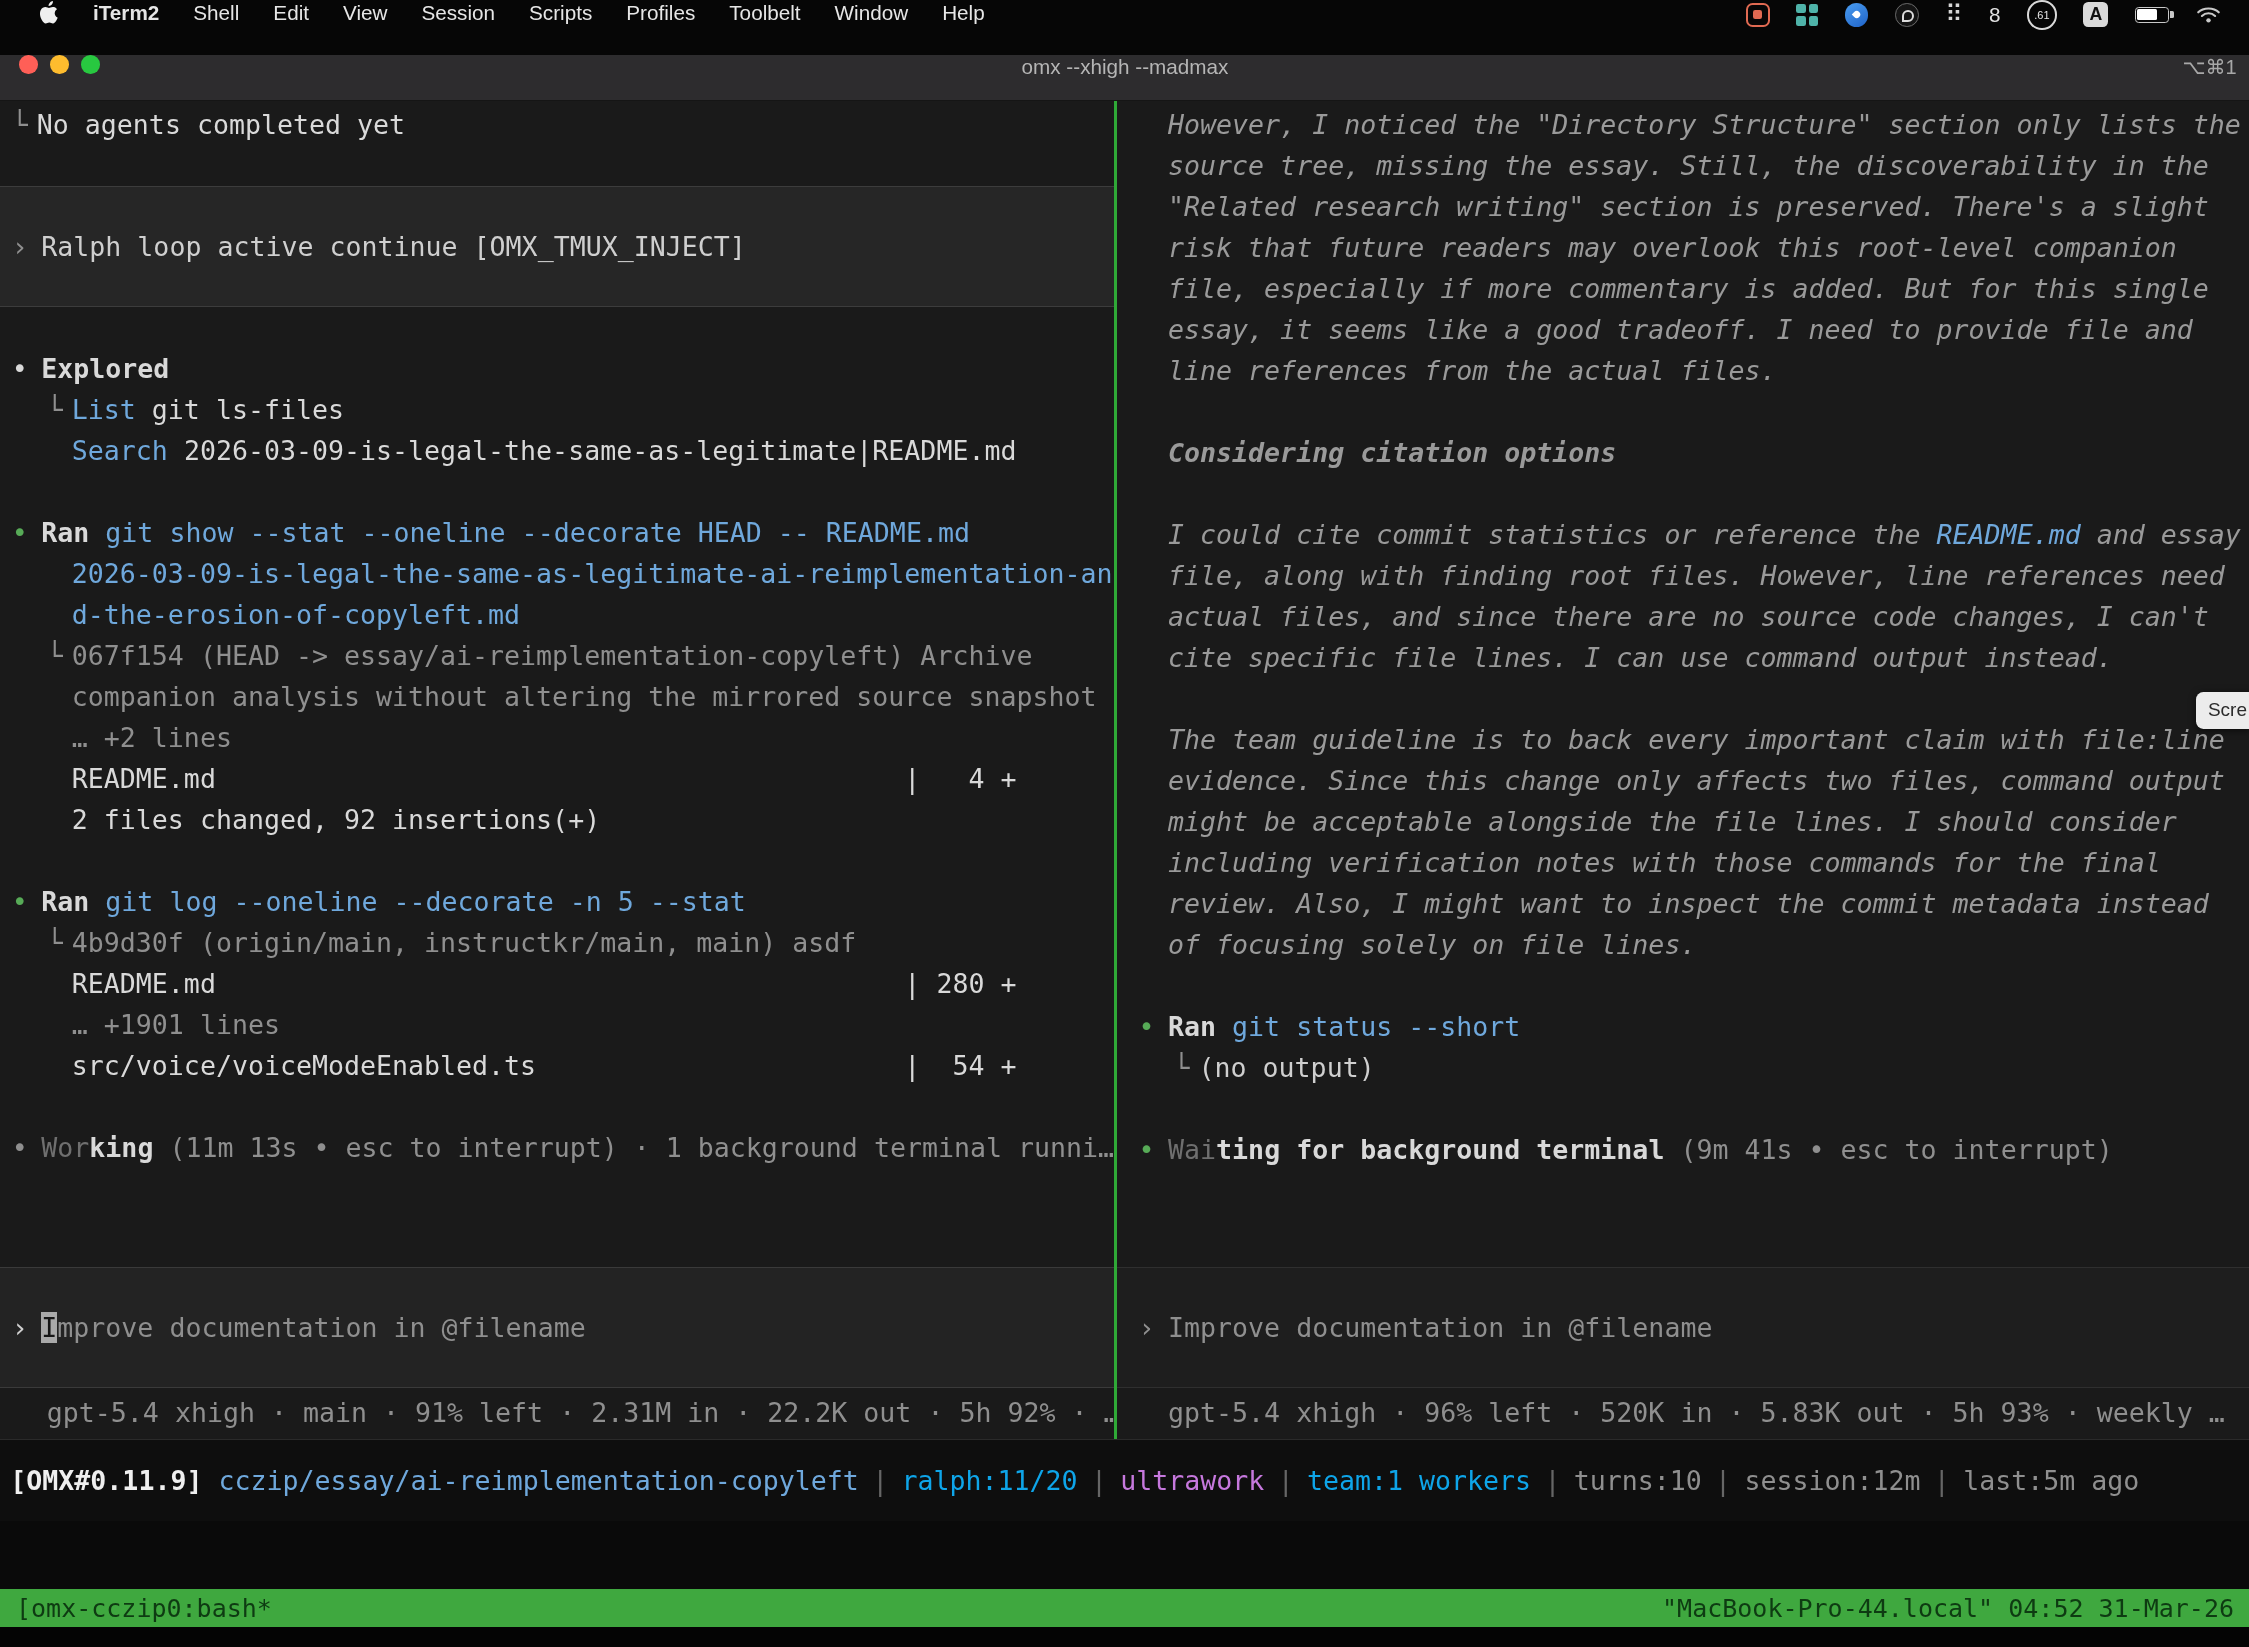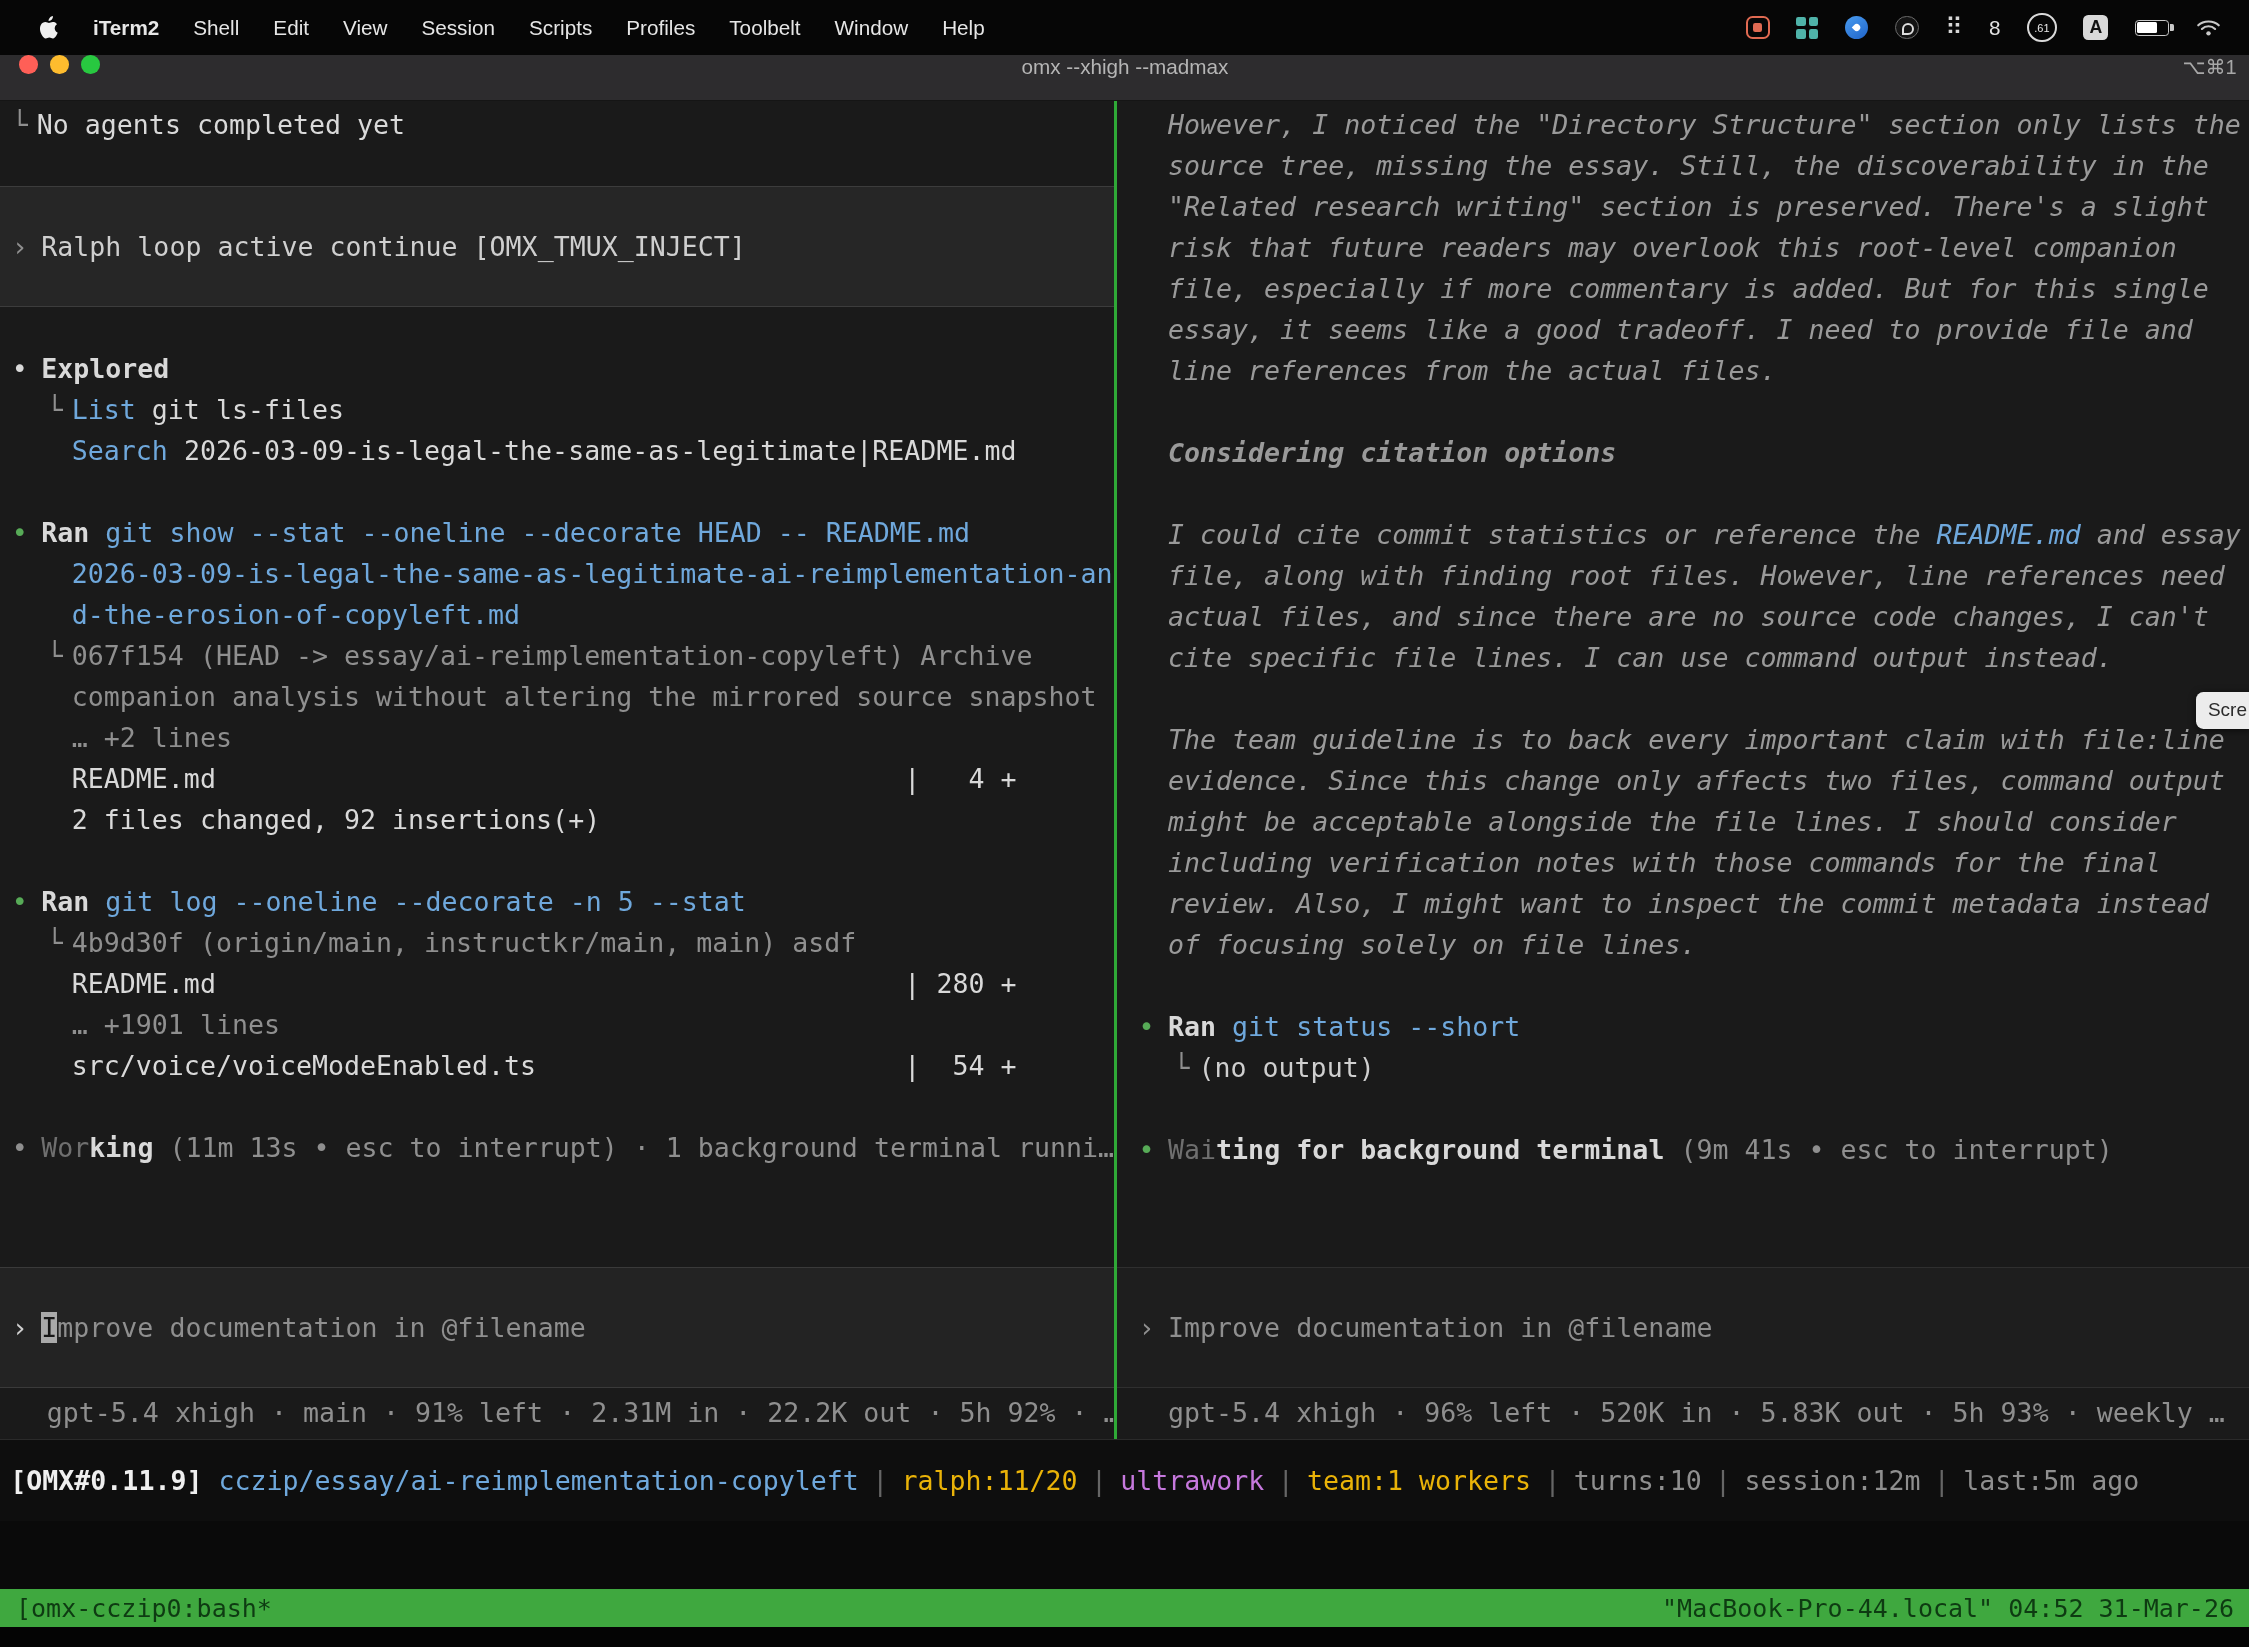--- a/index.html
+++ b/index.html
@@ -1,21 +1,21 @@
 <!DOCTYPE html>
 <html style="font-size:11.8px"><head>
 <meta charset="utf-8">
 <style>
 *{margin:0;padding:0;box-sizing:border-box}
 html,body{width:2250px;height:1648px}
 body{background:#000;font-family:"DejaVu Sans Mono","Liberation Mono",monospace;overflow:hidden}
 .screen{width:2250px;height:1648px;display:flex;flex-direction:column;background:#000}
 
 
-.menubar{height:55px;flex:none;background:#060606;display:flex;align-items:center;padding:0 29.5px 0 37px;color:#e6e6e6;font-family:"Liberation Sans","DejaVu Sans",sans-serif;font-size:20.7px}
+.menubar{height:55px;flex:none;background:#060606;display:flex;align-items:flex-start;padding:0 29.5px 0 37px;color:#e6e6e6;font-family:"Liberation Sans","DejaVu Sans",sans-serif;font-size:20.7px}
 .menu-left{display:flex;align-items:center;gap:34px}
 .apple svg{width:22px;height:25px;display:block}
 .app-name{font-weight:700}
 .menu-item{white-space:nowrap}
 .menu-right{margin-left:auto;display:flex;align-items:center;gap:26.6px}
 .rec-ic{width:23.6px;height:23.6px;border:2.2px solid #e06a52;border-radius:6.6px;position:relative;display:inline-block}
 .rec-ic::after{content:"";position:absolute;left:5.2px;top:5.2px;width:8.9px;height:8.9px;background:#e06a52;border-radius:2.2px}
 .grid-ic{width:22px;height:22px;display:grid;grid-template-columns:9.6px 9.6px;grid-template-rows:9.6px 9.6px;gap:3px}
 .grid-ic i{background:#4fb3a9;border-radius:2.2px}
 .compass-ic{width:23.6px;height:23.6px;border-radius:50%;background:linear-gradient(145deg,#4a9df0,#1f63c9);position:relative;display:inline-block}
@@ -75,21 +75,21 @@
 .statusline{margin:4.4px 0 1.5px 35px;color:#8f8f8f}
 .pane.right .statusline{margin-left:29.5px}
 
 .screen-tab{position:absolute;right:0;top:591px;background:#ececec;color:#2b2b2b;font-family:"Liberation Sans",sans-serif;font-size:19px;padding:7.4px 3px 7.4px 11.8px;border-radius:7.4px 0 0 7.4px;box-shadow:0 1.5px 7.4px rgba(0,0,0,.55);z-index:5}
 
 
 .omx-row{height:81px;flex:none;display:flex;align-items:center;padding-left:10.3px;font-size:26.6px;background:#0e0e0e;white-space:pre;overflow:hidden}
 .omx-row .sep{color:#666;padding:0 13.3px}
 .omx-ver{color:#efefef;font-weight:700;padding-right:16px}
 .omx-branch{color:#6fa8dc}
-.omx-green{color:#eab308}
+.omx-green{color:#0ea5e9}
 .omx-mag{color:#c678dd}
 .omx-gray{color:#8f8f8f}
 .gap2{height:68px;flex:none;background:#0a0a0a}
 .tmuxbar{height:38px;flex:none;background:#3fa83f;color:#0e3b12;display:flex;align-items:center;justify-content:space-between;font-size:25px;padding:0 16px;white-space:pre}
 .bottomgap{height:20.7px;flex:none;background:#040404}
 </style>
 </head>
 <body>
 
 <div class="screen">

